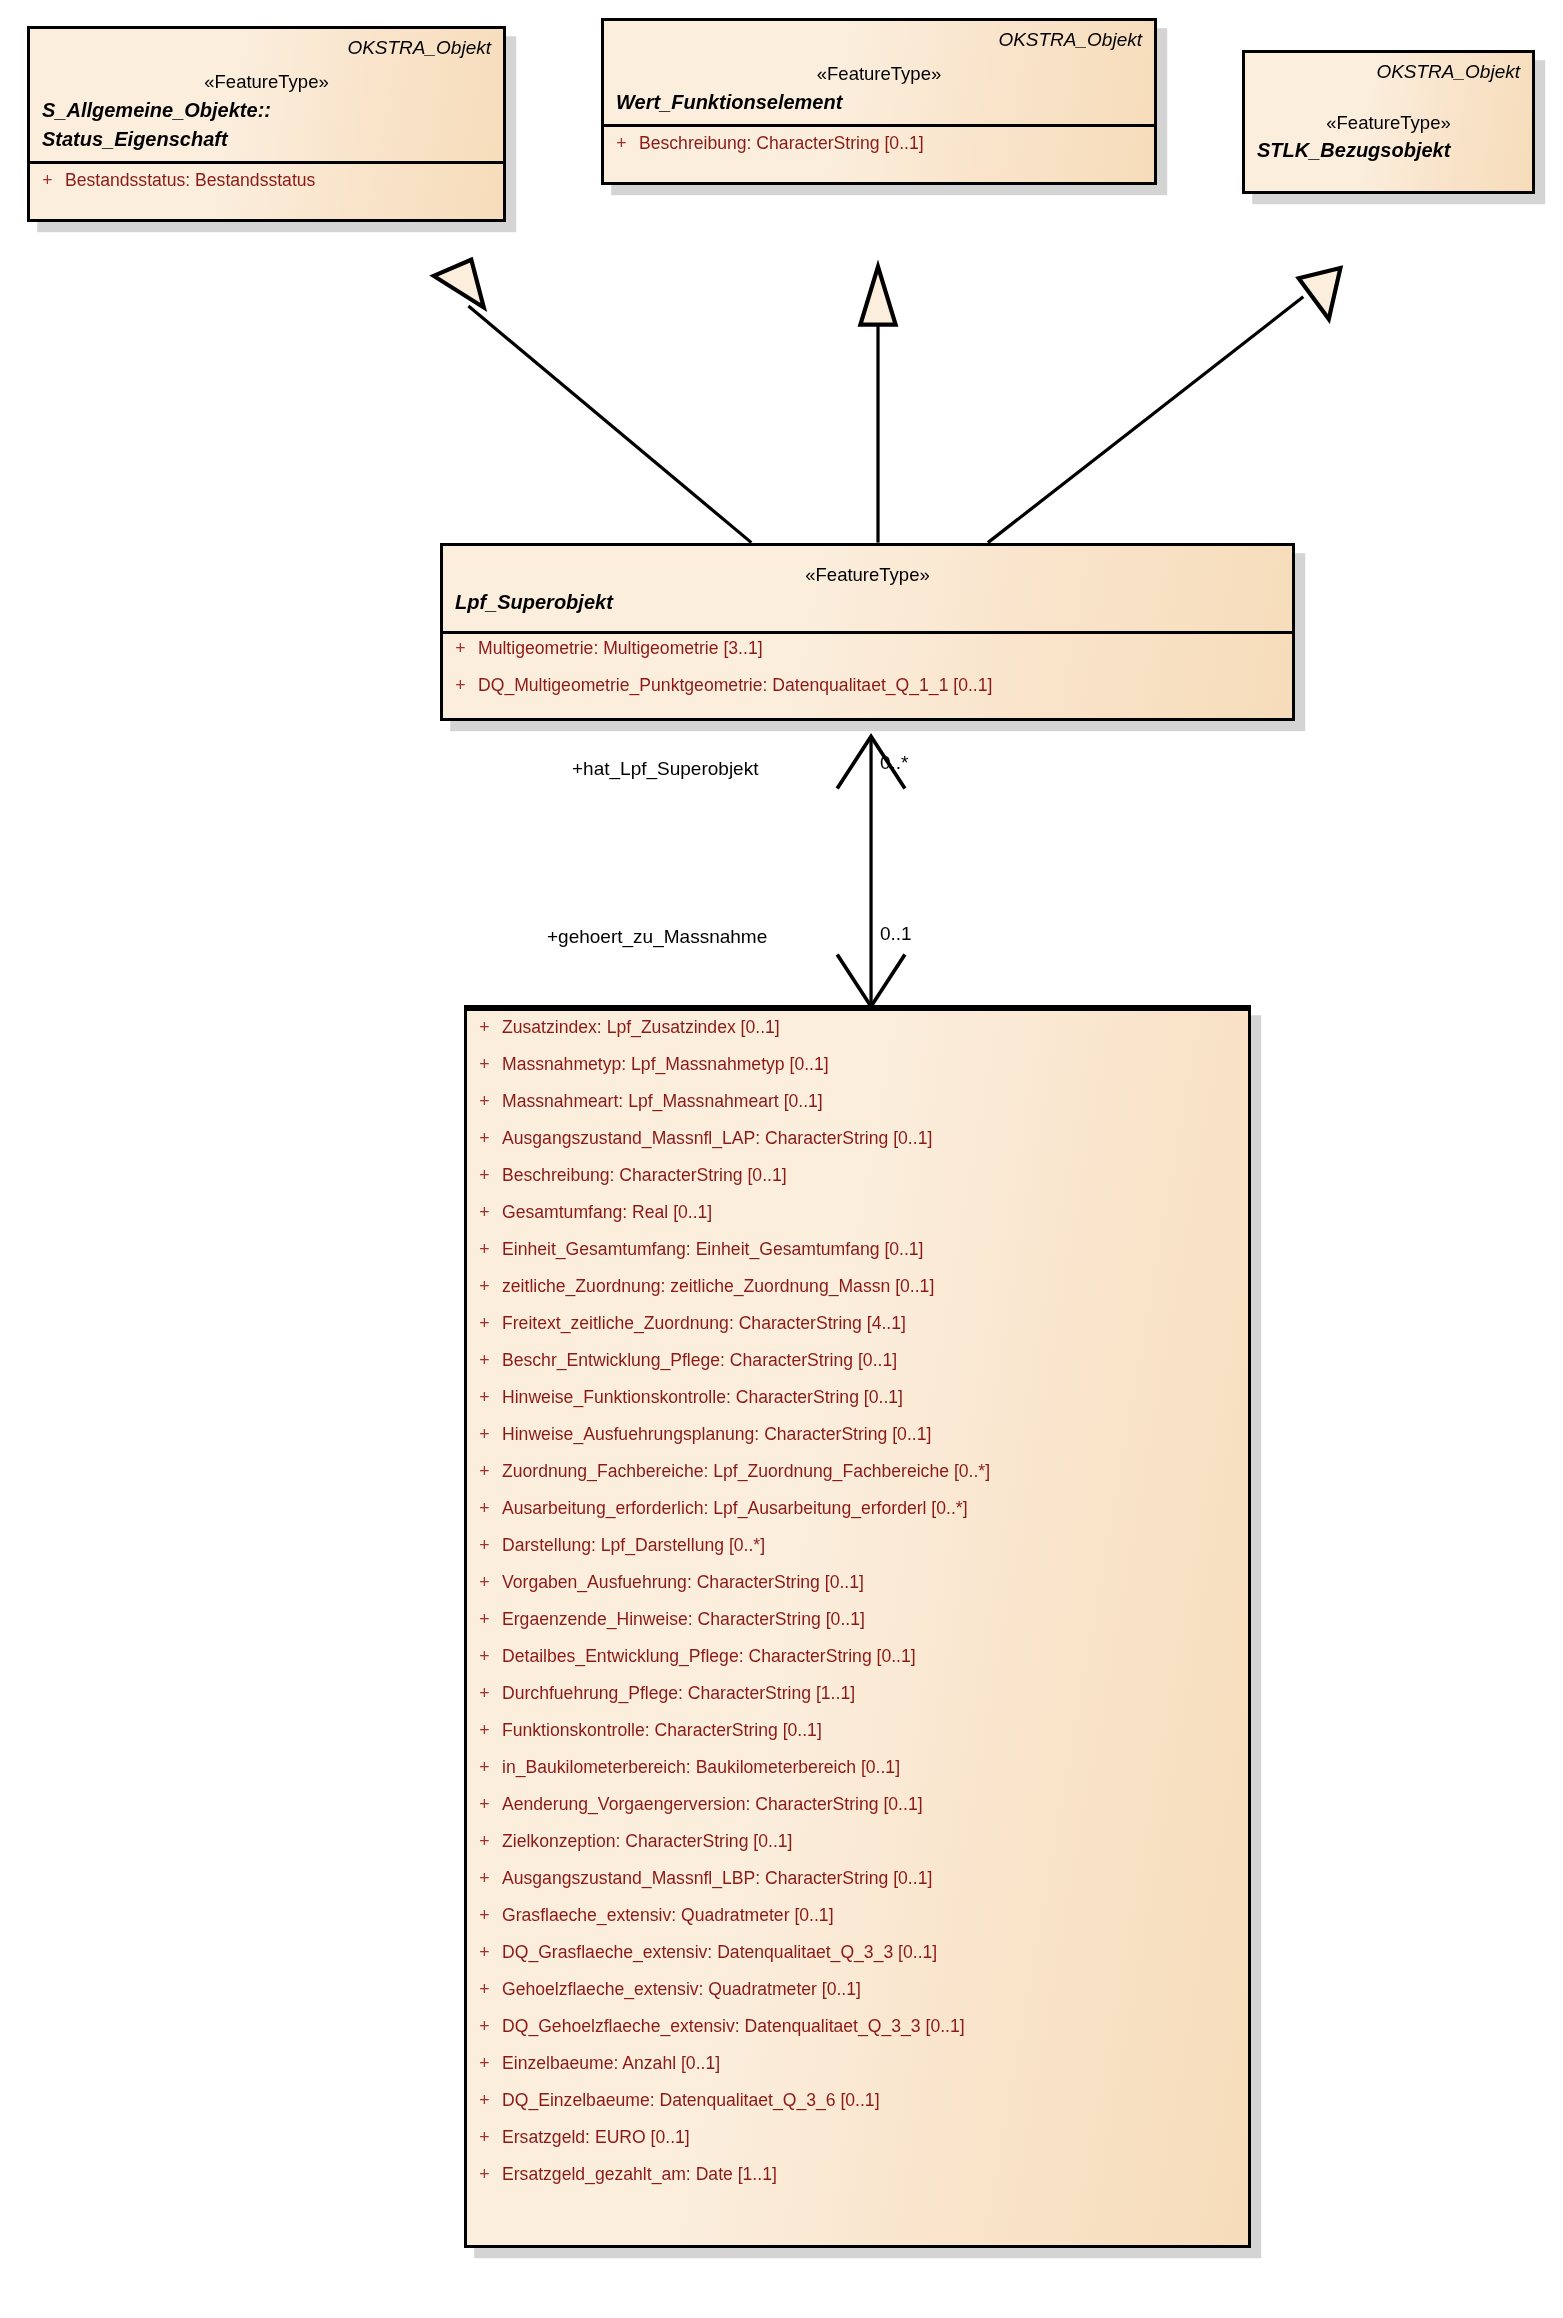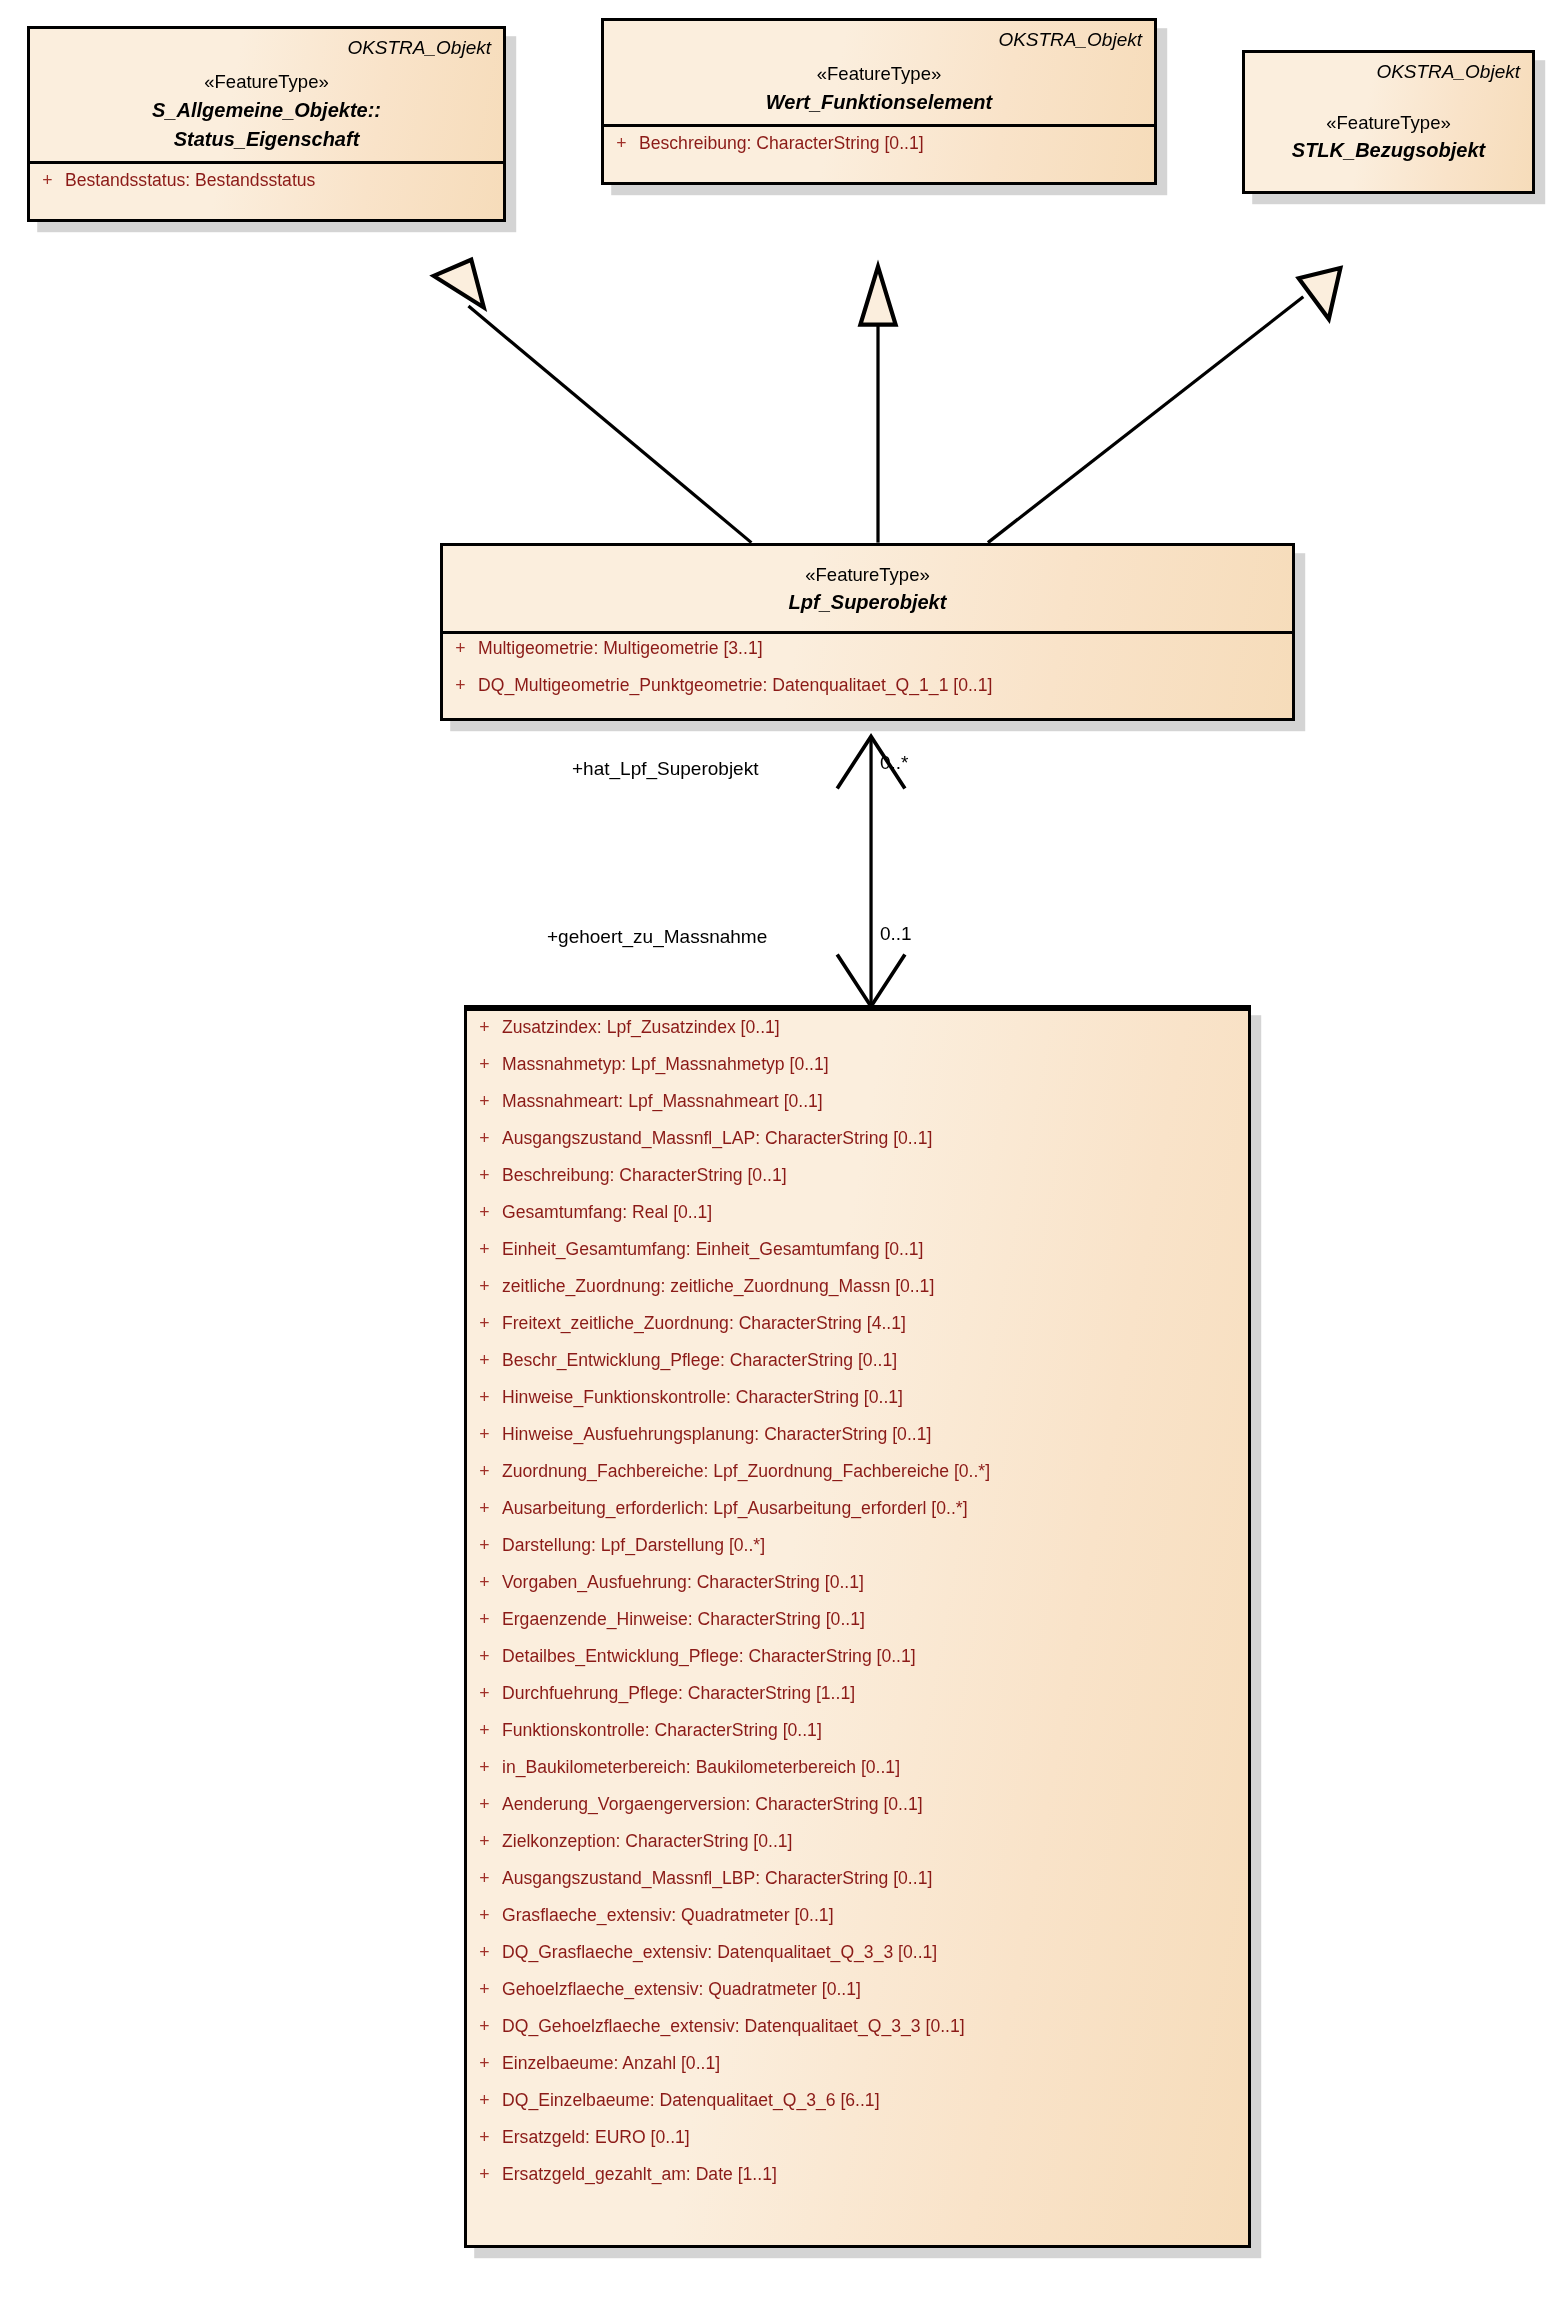--- a/index.html
+++ b/index.html
@@ -59,21 +59,21 @@
     white-space: nowrap;
   }
   .stereo {
     text-align: center;
     font-size: 18.5px;
     color: #000000;
     line-height: 1.2;
     margin-top: 12px;
   }
   .cls-name {
-    text-align: center;
+    text-align: left;
     font-size: 20px;
     font-weight: bold;
     font-style: italic;
     color: #000000;
     line-height: 1.22;
     margin-top: 4.6px;
     white-space: nowrap;
   }
   .cls-name.upright { font-style: normal; }
   .attr-row {
@@ -320,21 +320,21 @@
         <div class="attr-row">
           <span class="attr-plus">+</span>
           <span class="attr-text">DQ_Gehoelzflaeche_extensiv: Datenqualitaet_Q_3_3 [0..1]</span>
         </div>
         <div class="attr-row">
           <span class="attr-plus">+</span>
           <span class="attr-text">Einzelbaeume: Anzahl [0..1]</span>
         </div>
         <div class="attr-row">
           <span class="attr-plus">+</span>
-          <span class="attr-text">DQ_Einzelbaeume: Datenqualitaet_Q_3_6 [6..1]</span>
+          <span class="attr-text">DQ_Einzelbaeume: Datenqualitaet_Q_3_6 [0..1]</span>
         </div>
         <div class="attr-row">
           <span class="attr-plus">+</span>
           <span class="attr-text">Ersatzgeld: EURO [0..1]</span>
         </div>
         <div class="attr-row">
           <span class="attr-plus">+</span>
           <span class="attr-text">Ersatzgeld_gezahlt_am: Date [1..1]</span>
         </div>
       </div>

